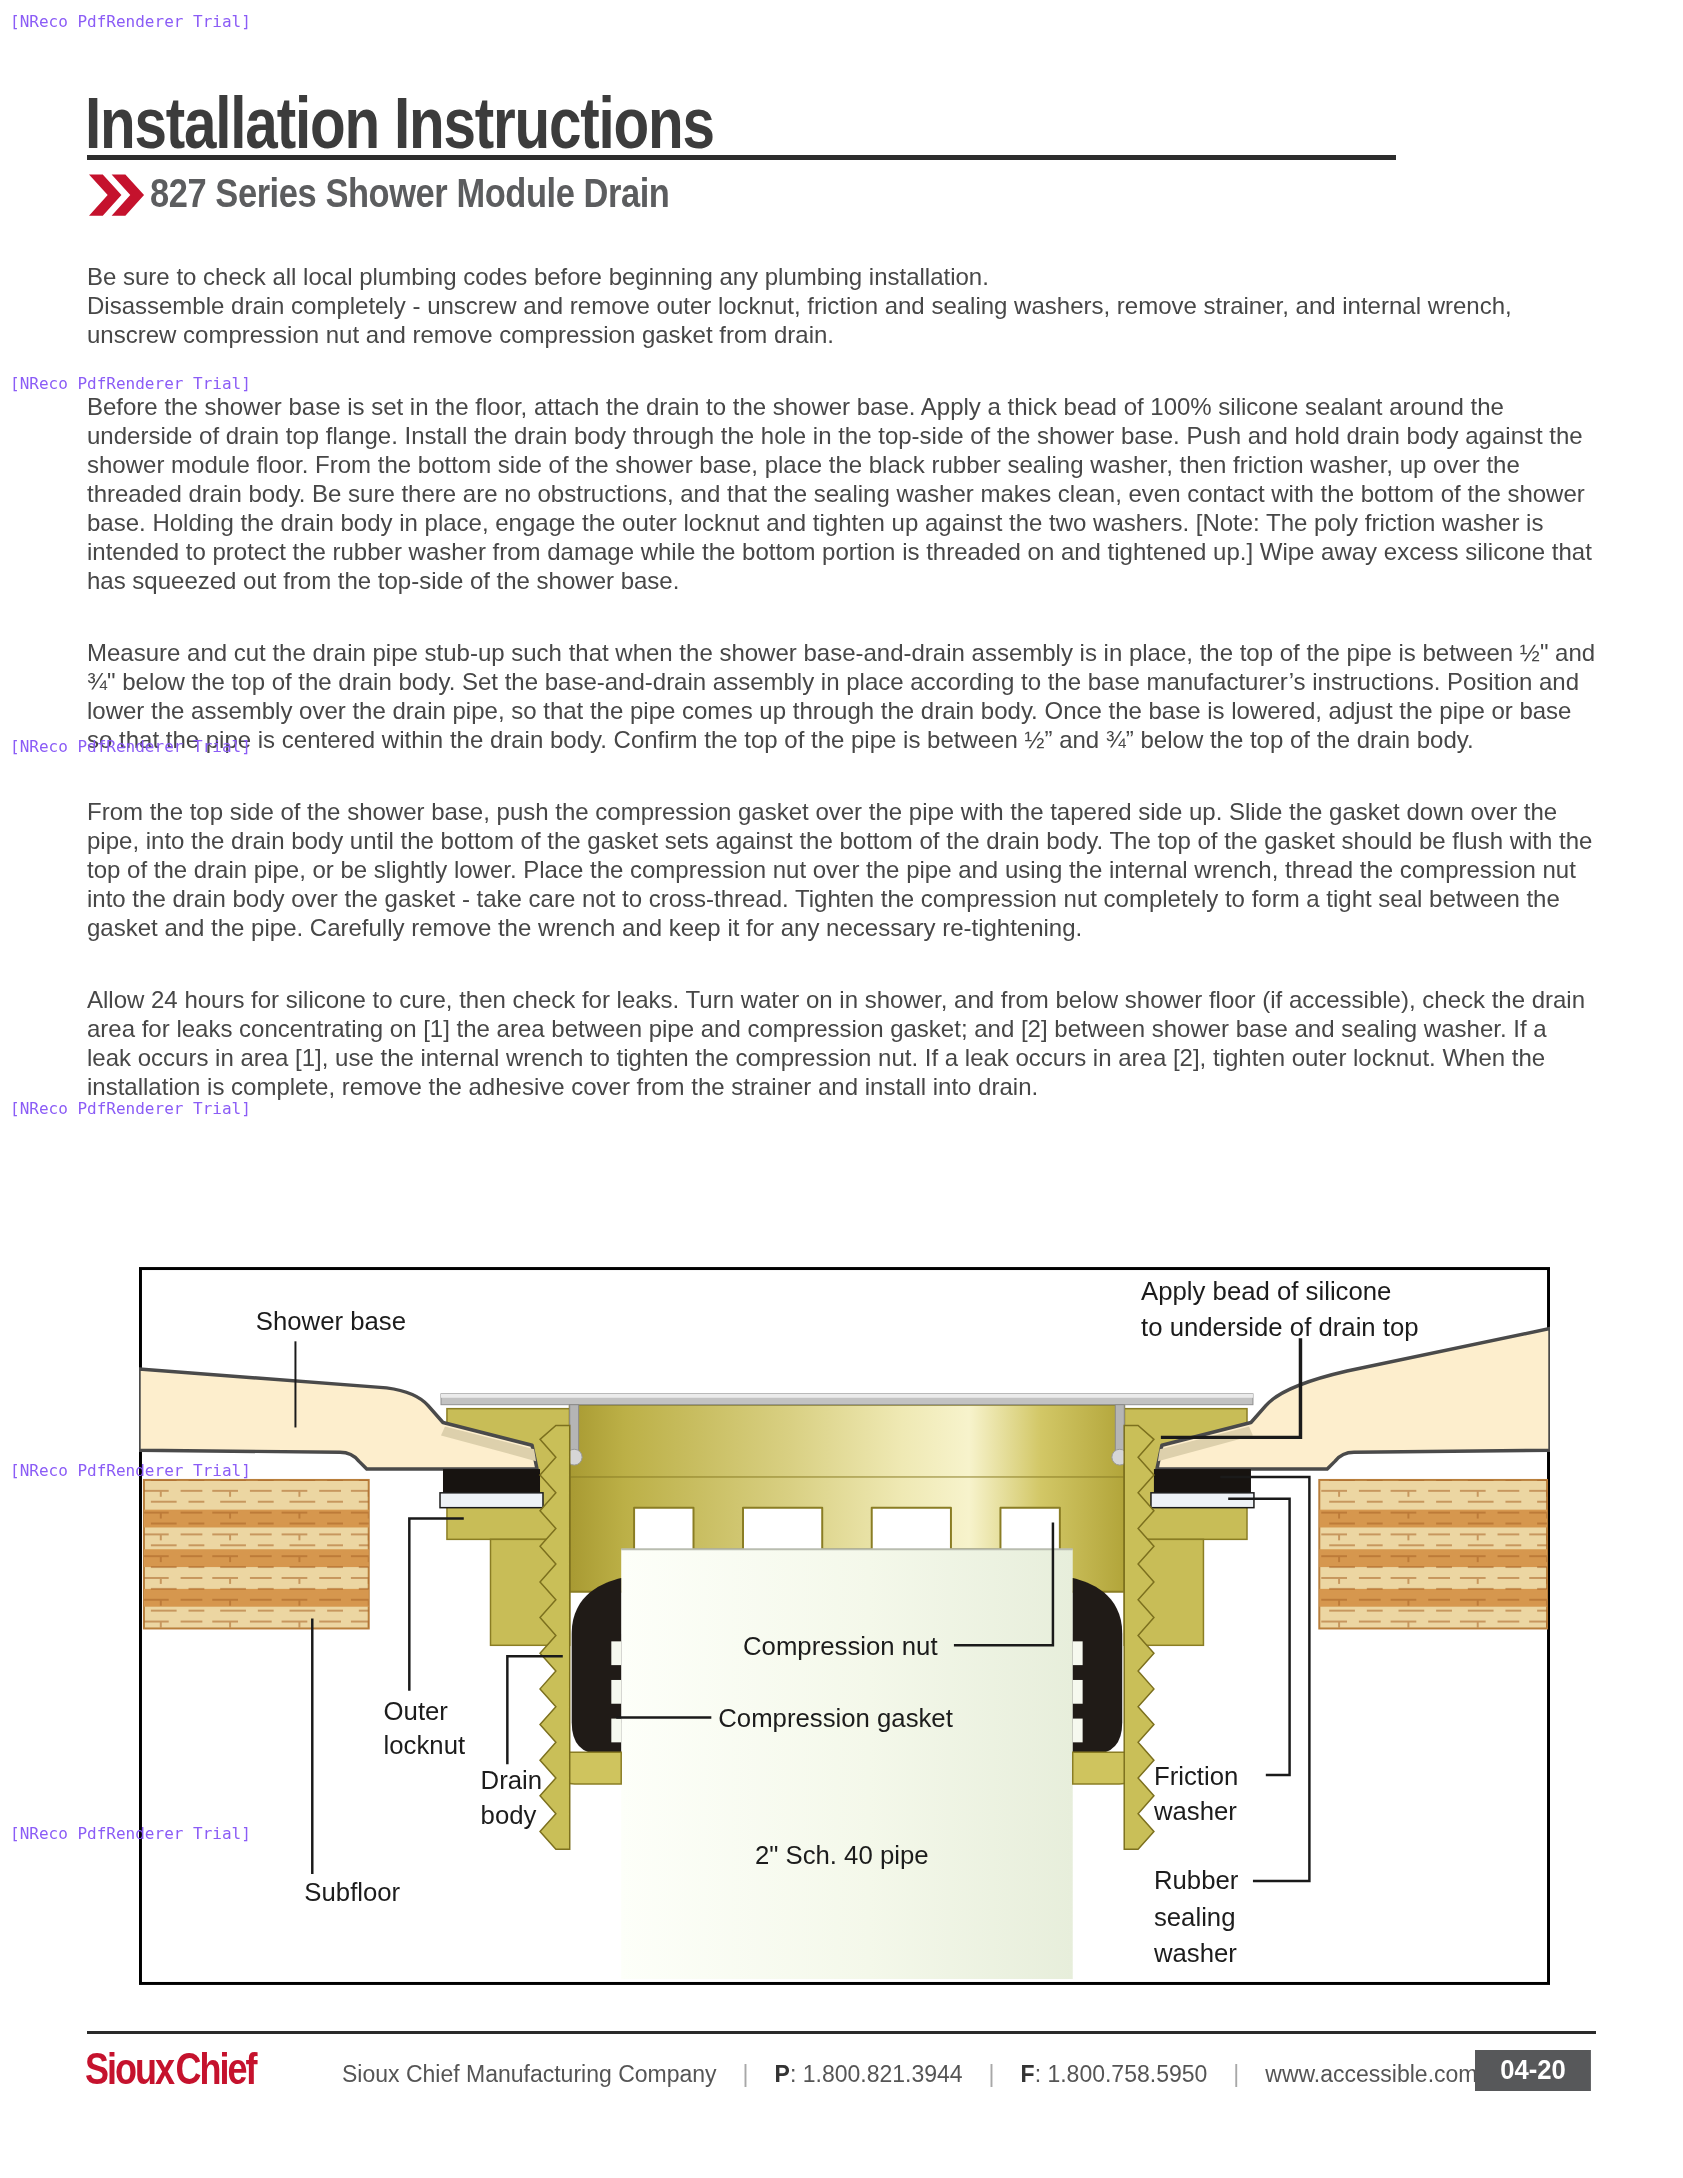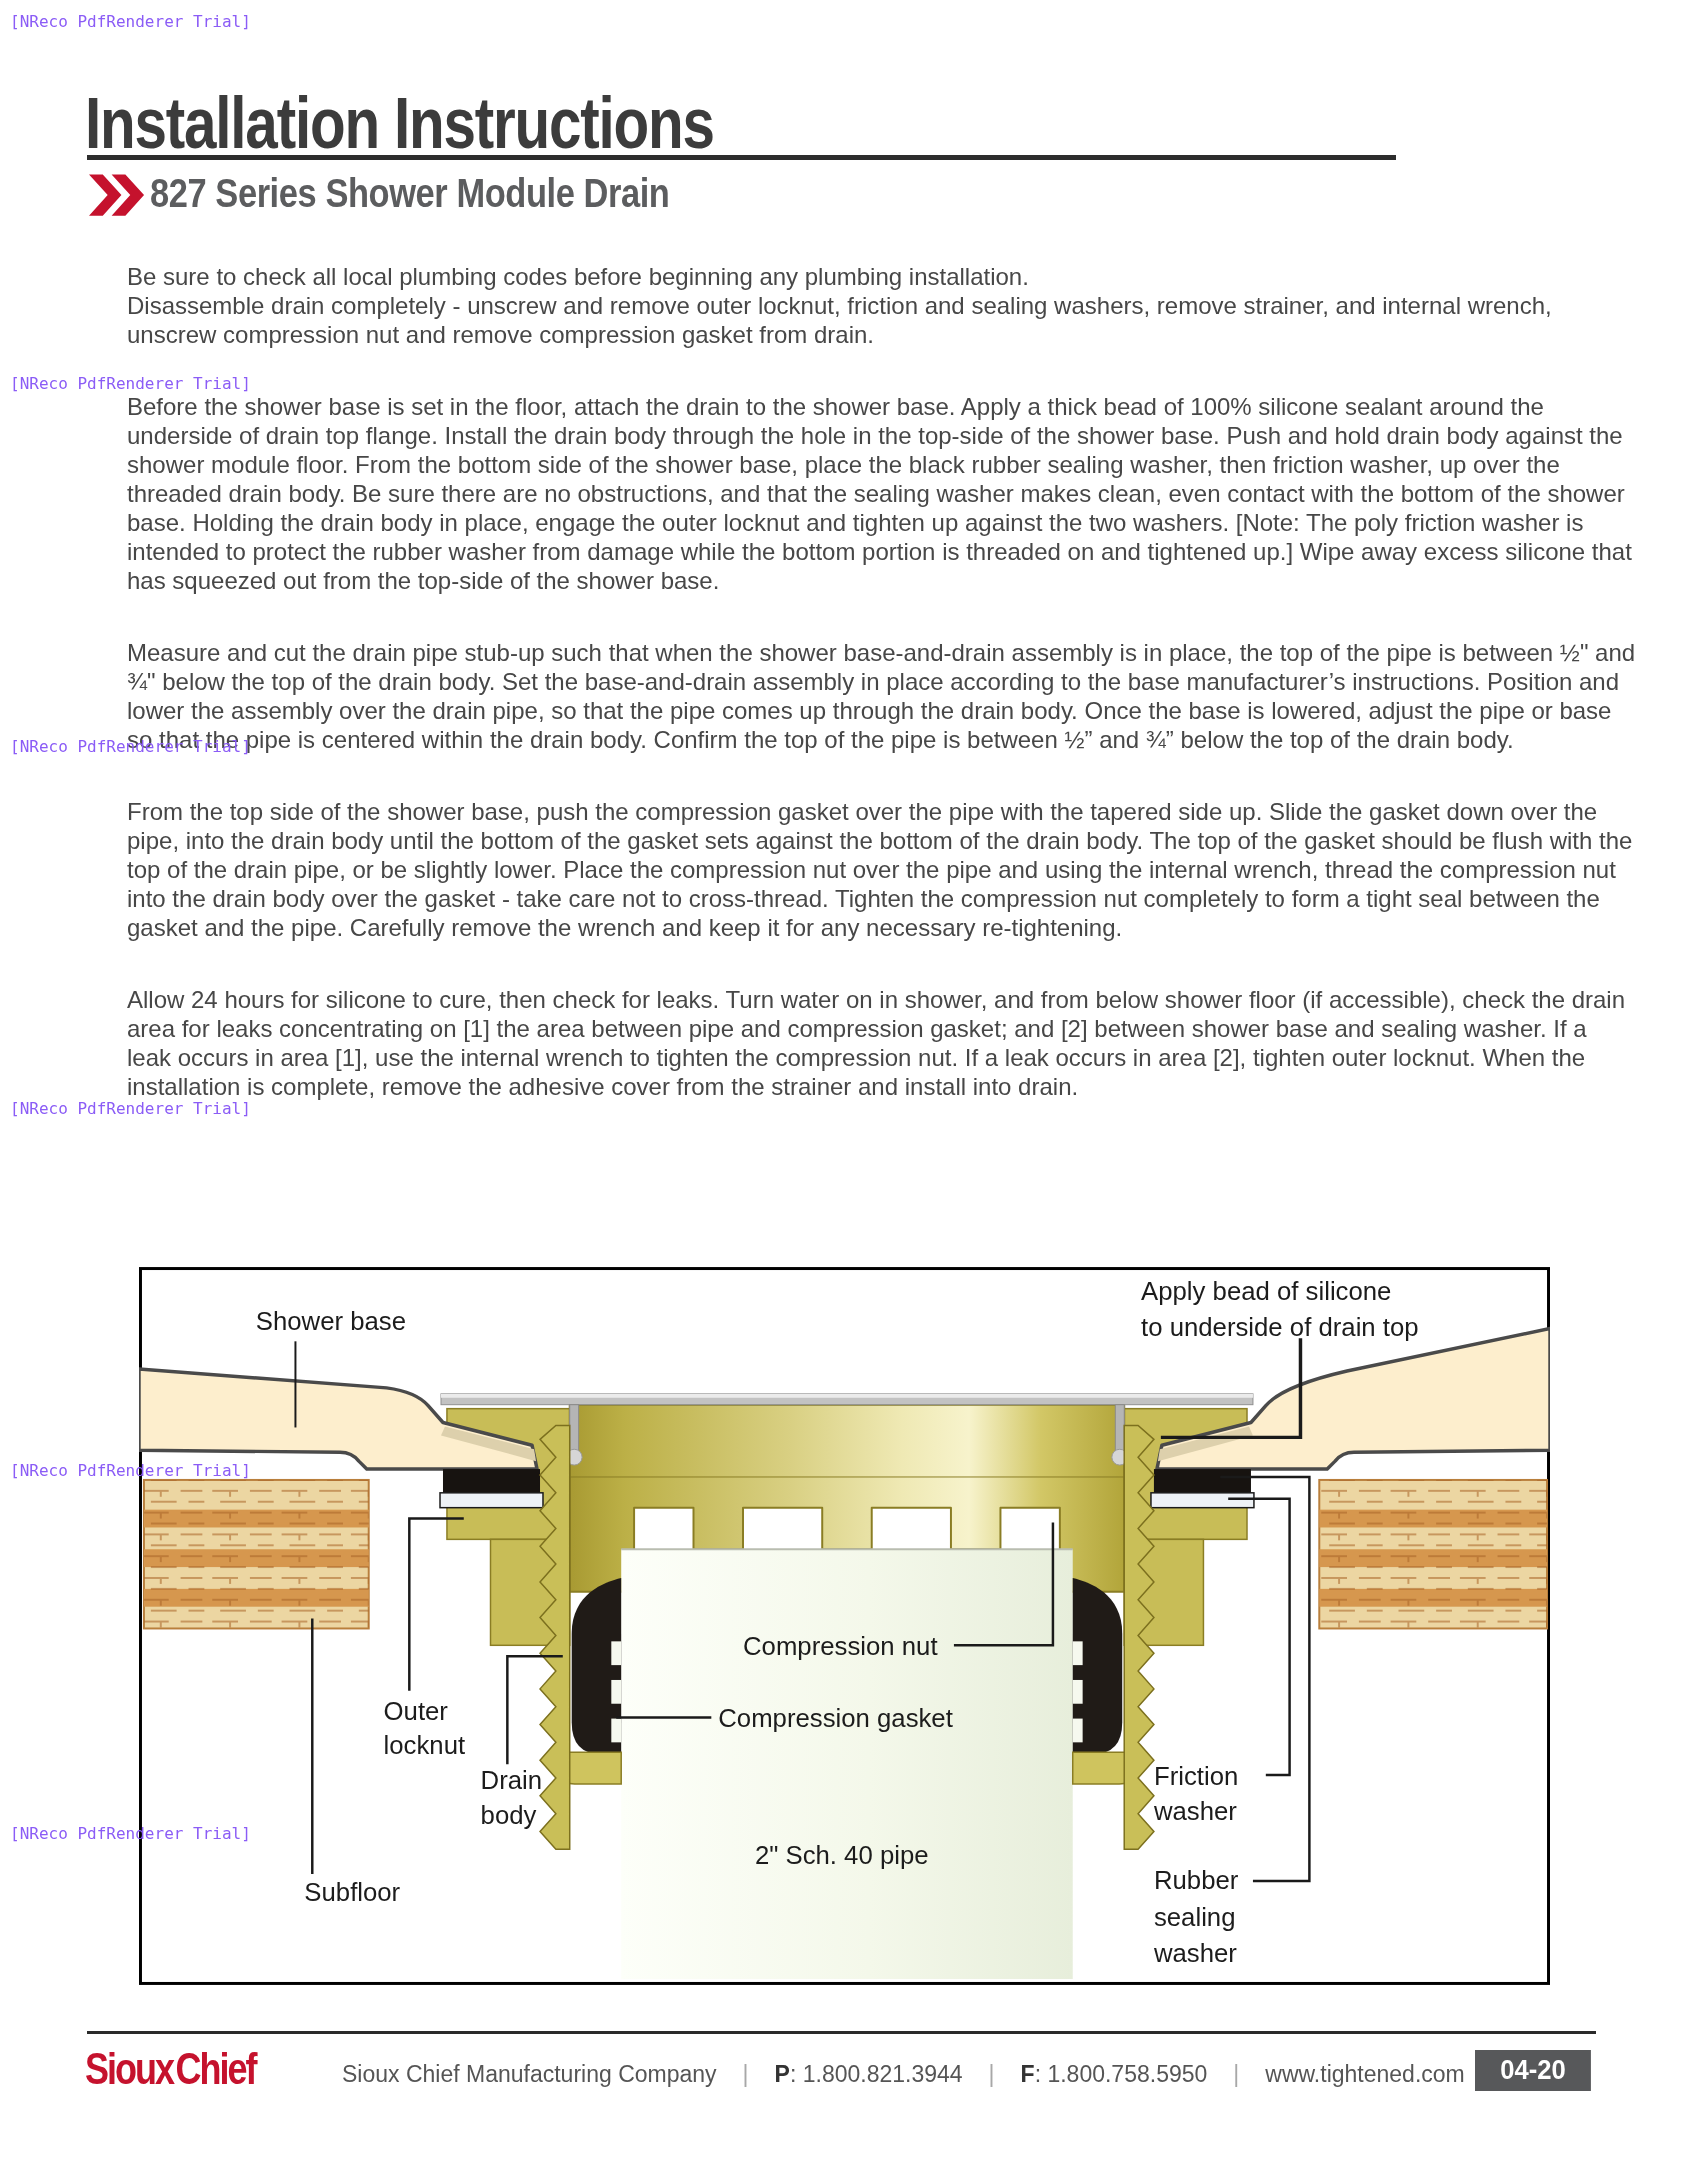--- a/index.html
+++ b/index.html
@@ -18,21 +18,21 @@
     transform:scaleX(0.80);transform-origin:left top;white-space:nowrap;
   }
   .title-rule{position:absolute;left:87px;top:155px;width:1309px;height:5px;background:#2d2d2d;z-index:2;}
   .subtitle-row{position:absolute;left:89px;top:170px;z-index:2;}
   .chev{position:absolute;left:0;top:4px;}
   .page-subtitle{
     position:absolute;left:61px;top:0;
     font-size:41px;font-weight:bold;color:#5c5d5f;letter-spacing:-0.5px;
     transform:scaleX(0.84);transform-origin:left top;white-space:nowrap;
   }
-  .bodytext{position:absolute;left:87px;top:262px;width:1509px;z-index:1;margin-left:40px;}
+  .bodytext{position:absolute;left:87px;top:262px;width:1509px;z-index:1;}
   .para{
     font-size:24px;line-height:29px;color:#474747;margin:0 0 43px 0;
     white-space:pre-line;
   }
   .diagram{position:absolute;left:139px;top:1267px;z-index:1;}
   .dlabel{font-family:"Liberation Sans",sans-serif;font-size:26px;fill:#1c1c1c;}
   .footer-rule{position:absolute;left:87px;top:2031px;width:1509px;height:2.5px;background:#2a2a2a;}
   .logo{
     position:absolute;left:85px;top:2043px;font-size:45px;font-weight:bold;color:#c5122d;
     letter-spacing:-2.5px;word-spacing:-7px;transform:scaleX(0.80);transform-origin:left top;white-space:nowrap;
@@ -210,16 +210,16 @@
 
 <div class="footer-rule"></div>
 <div class="logo">Sioux Chief</div>
 <div class="finfo">
   <span>Sioux Chief Manufacturing Company</span>
   <span class="sep">|</span>
   <span><b>P</b><span>: 1.800.821.3944</span></span>
   <span class="sep">|</span>
   <span><b>F</b><span>: 1.800.758.5950</span></span>
   <span class="sep">|</span>
-  <span>www.tightened.com</span>
+  <span>www.accessible.com</span>
 </div>
 <div class="page-box">04-20</div>
 
 
 </body></html>

